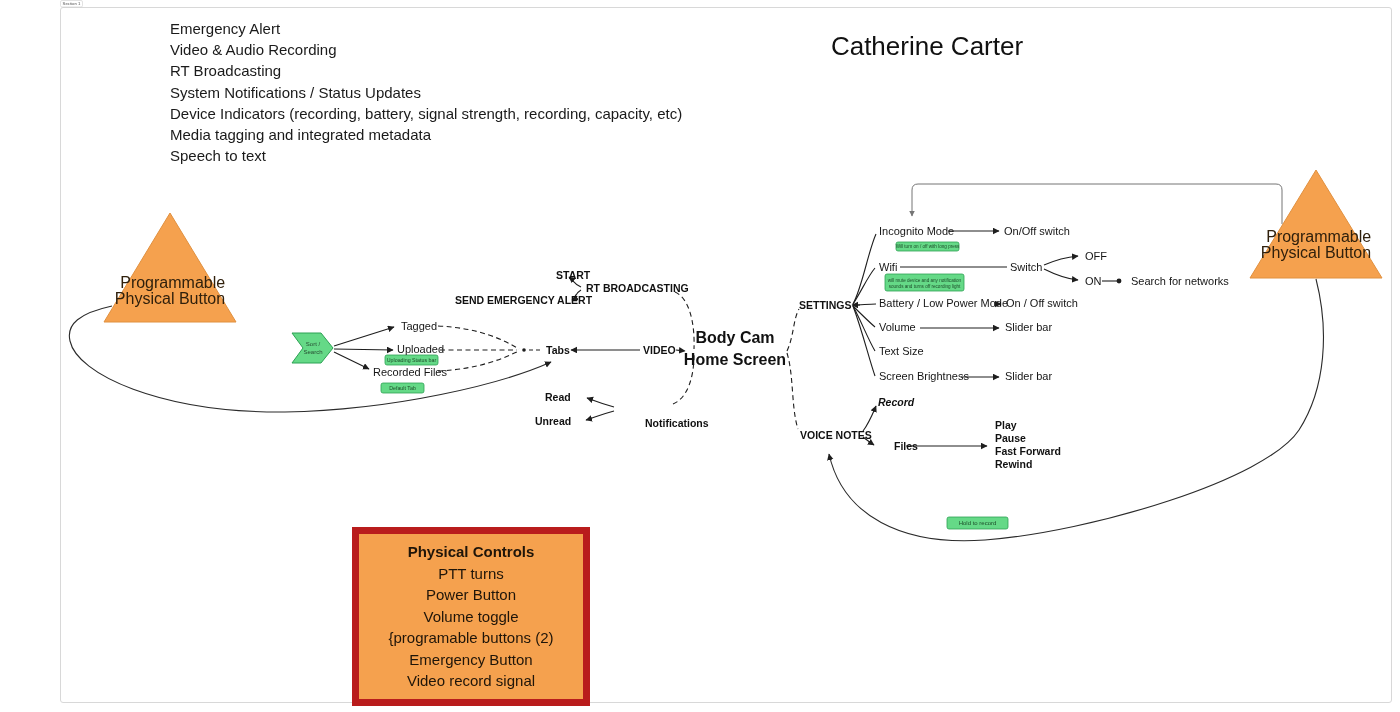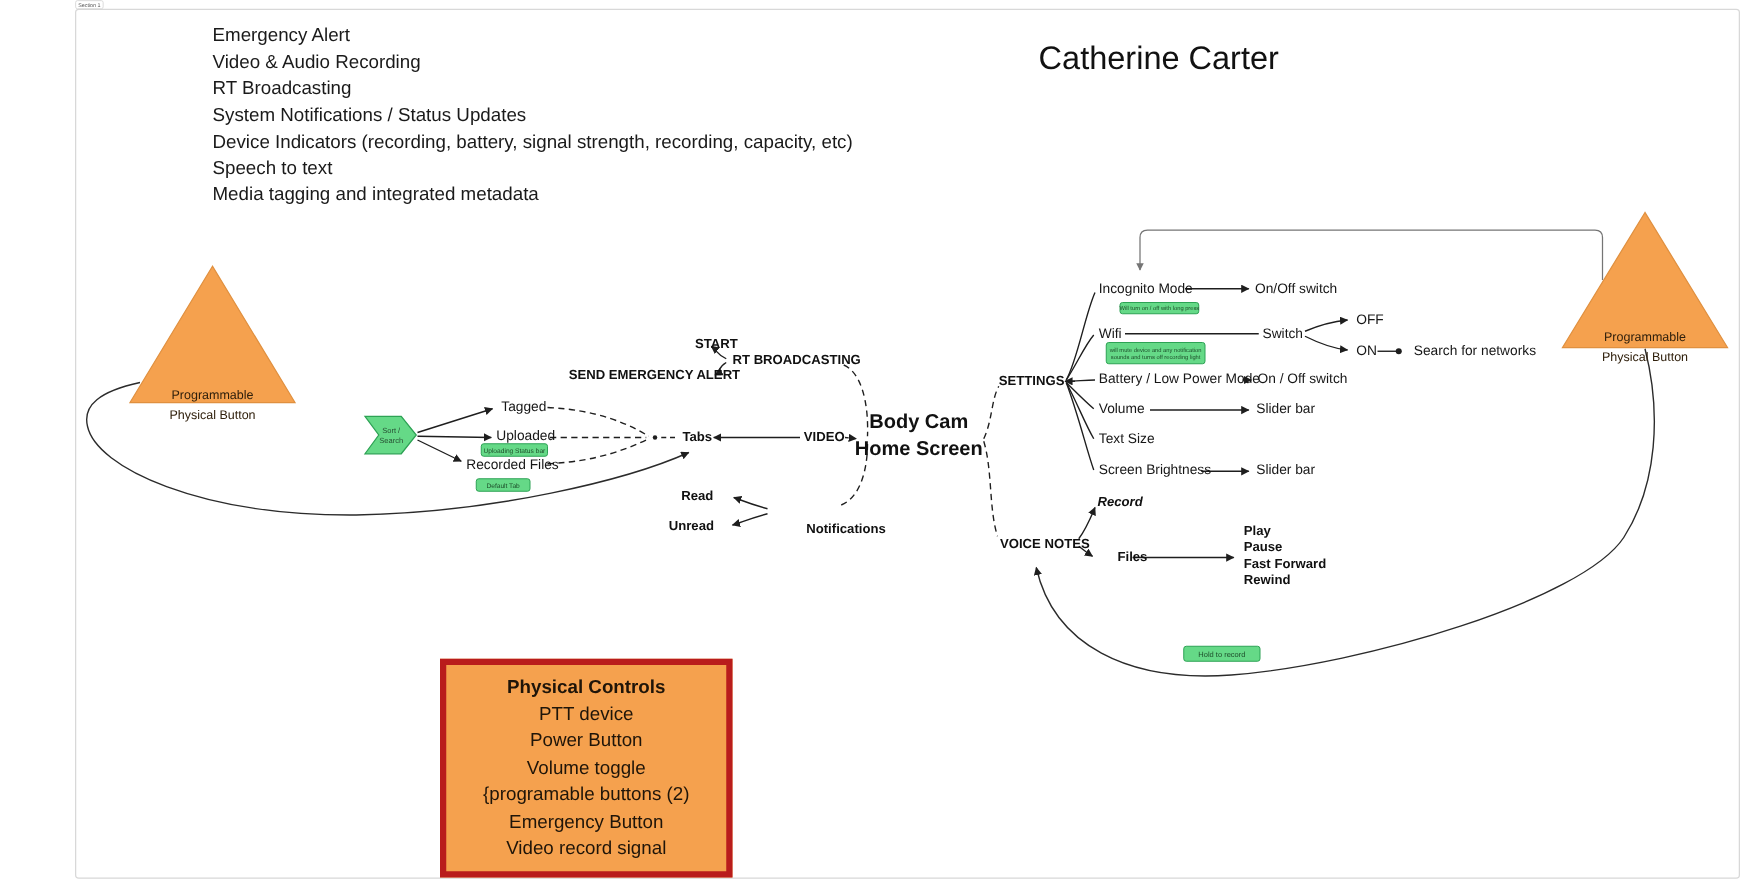--- a/index.html
+++ b/index.html
@@ -5,22 +5,22 @@
   html,body{margin:0;padding:0;background:#ffffff;}
   .stage{position:relative;width:1400px;height:712px;background:#fff;font-family:"Liberation Sans",sans-serif;overflow:hidden;}
   .canvas{position:absolute;left:60px;top:7px;width:1330px;height:694px;background:#fff;border:1px solid #d8d8d8;border-radius:3px;}
   svg.layer{position:absolute;left:0;top:0;width:1400px;height:712px;}
   .lbl{position:absolute;font-size:11px;line-height:12px;color:#161616;white-space:nowrap;}
   .lbl-b{position:absolute;font-size:10.5px;line-height:12px;font-weight:bold;color:#111;white-space:nowrap;}
   .features{position:absolute;left:170px;top:18px;font-size:15px;line-height:21.2px;color:#1a1a1a;}
   .title-author{position:absolute;left:927px;top:31px;transform:translateX(-50%);font-size:26px;color:#111;white-space:nowrap;}
   .title-main{position:absolute;left:961px;top:73px;transform:translateX(-50%);font-size:27px;color:#111;white-space:nowrap;}
   .home{position:absolute;left:735px;top:349px;transform:translate(-50%,-50%);text-align:center;font-size:16px;font-weight:bold;line-height:22px;color:#111;white-space:nowrap;}
-  .tri-label{position:absolute;transform:translate(-50%,-50%);text-align:center;font-size:10px;line-height:16px;color:#30200c;white-space:nowrap;margin-top:34px;}
-  .pc-box{position:absolute;left:352px;top:527px;width:224px;height:165px;background:#F5A14E;border:5px solid #b91c1c;text-align:center;color:#1f1509;}
+  .tri-label{position:absolute;transform:translate(-50%,-50%);text-align:right;font-size:16px;line-height:16px;color:#30200c;white-space:nowrap;}
+  .pc-box{position:absolute;left:352px;top:527px;width:224px;height:165px;background:#F5A14E;border:7px solid #b91c1c;text-align:center;color:#1f1509;}
   .pc-box .pc-title{font-weight:bold;font-size:15px;line-height:21.5px;margin-top:7px;}
   .pc-box .pc-item{font-size:15px;line-height:21.5px;}
 </style>
 </head>
 <body>
 
 <div class="stage">
   <div class="canvas"></div>
 
   <svg class="layer" viewBox="0 0 1400 712">
@@ -119,22 +119,22 @@
   </svg>
 
   <div class="title-author">Catherine Carter</div>
 
   <div class="features">
     <div>Emergency Alert</div>
     <div>Video &amp; Audio Recording</div>
     <div>RT Broadcasting</div>
     <div>System Notifications / Status Updates</div>
     <div>Device Indicators (recording, battery, signal strength, recording, capacity, etc)</div>
+    <div>Media tagging and integrated metadata</div>
     <div>Speech to text</div>
-    <div>Media tagging and integrated metadata</div>
   </div>
 
   <div class="tri-label" style="left:170px;top:291px;">
     <div>Programmable</div>
     <div>Physical Button</div>
   </div>
   <div class="tri-label" style="left:1316px;top:245px;">
     <div>Programmable</div>
     <div>Physical Button</div>
   </div>
@@ -177,20 +177,20 @@
   <div class="lbl-b" style="left:800px;top:429px;">VOICE NOTES</div>
   <div class="lbl-b" style="left:878px;top:396px;font-style:italic;">Record</div>
   <div class="lbl-b" style="left:878px;top:440px;padding-left:16px;">Files</div>
   <div class="lbl-b" style="left:995px;top:419px;">Play</div>
   <div class="lbl-b" style="left:995px;top:432px;">Pause</div>
   <div class="lbl-b" style="left:995px;top:445px;">Fast Forward</div>
   <div class="lbl-b" style="left:995px;top:458px;">Rewind</div>
 
   <div class="pc-box">
     <div class="pc-title">Physical Controls</div>
-    <div class="pc-item">PTT device</div>
+    <div class="pc-item">PTT turns</div>
     <div class="pc-item">Power Button</div>
     <div class="pc-item">Volume toggle</div>
     <div class="pc-item">{programable buttons (2)</div>
     <div class="pc-item">Emergency Button</div>
     <div class="pc-item">Video record signal</div>
   </div>
 </div>
 
 </body></html>

